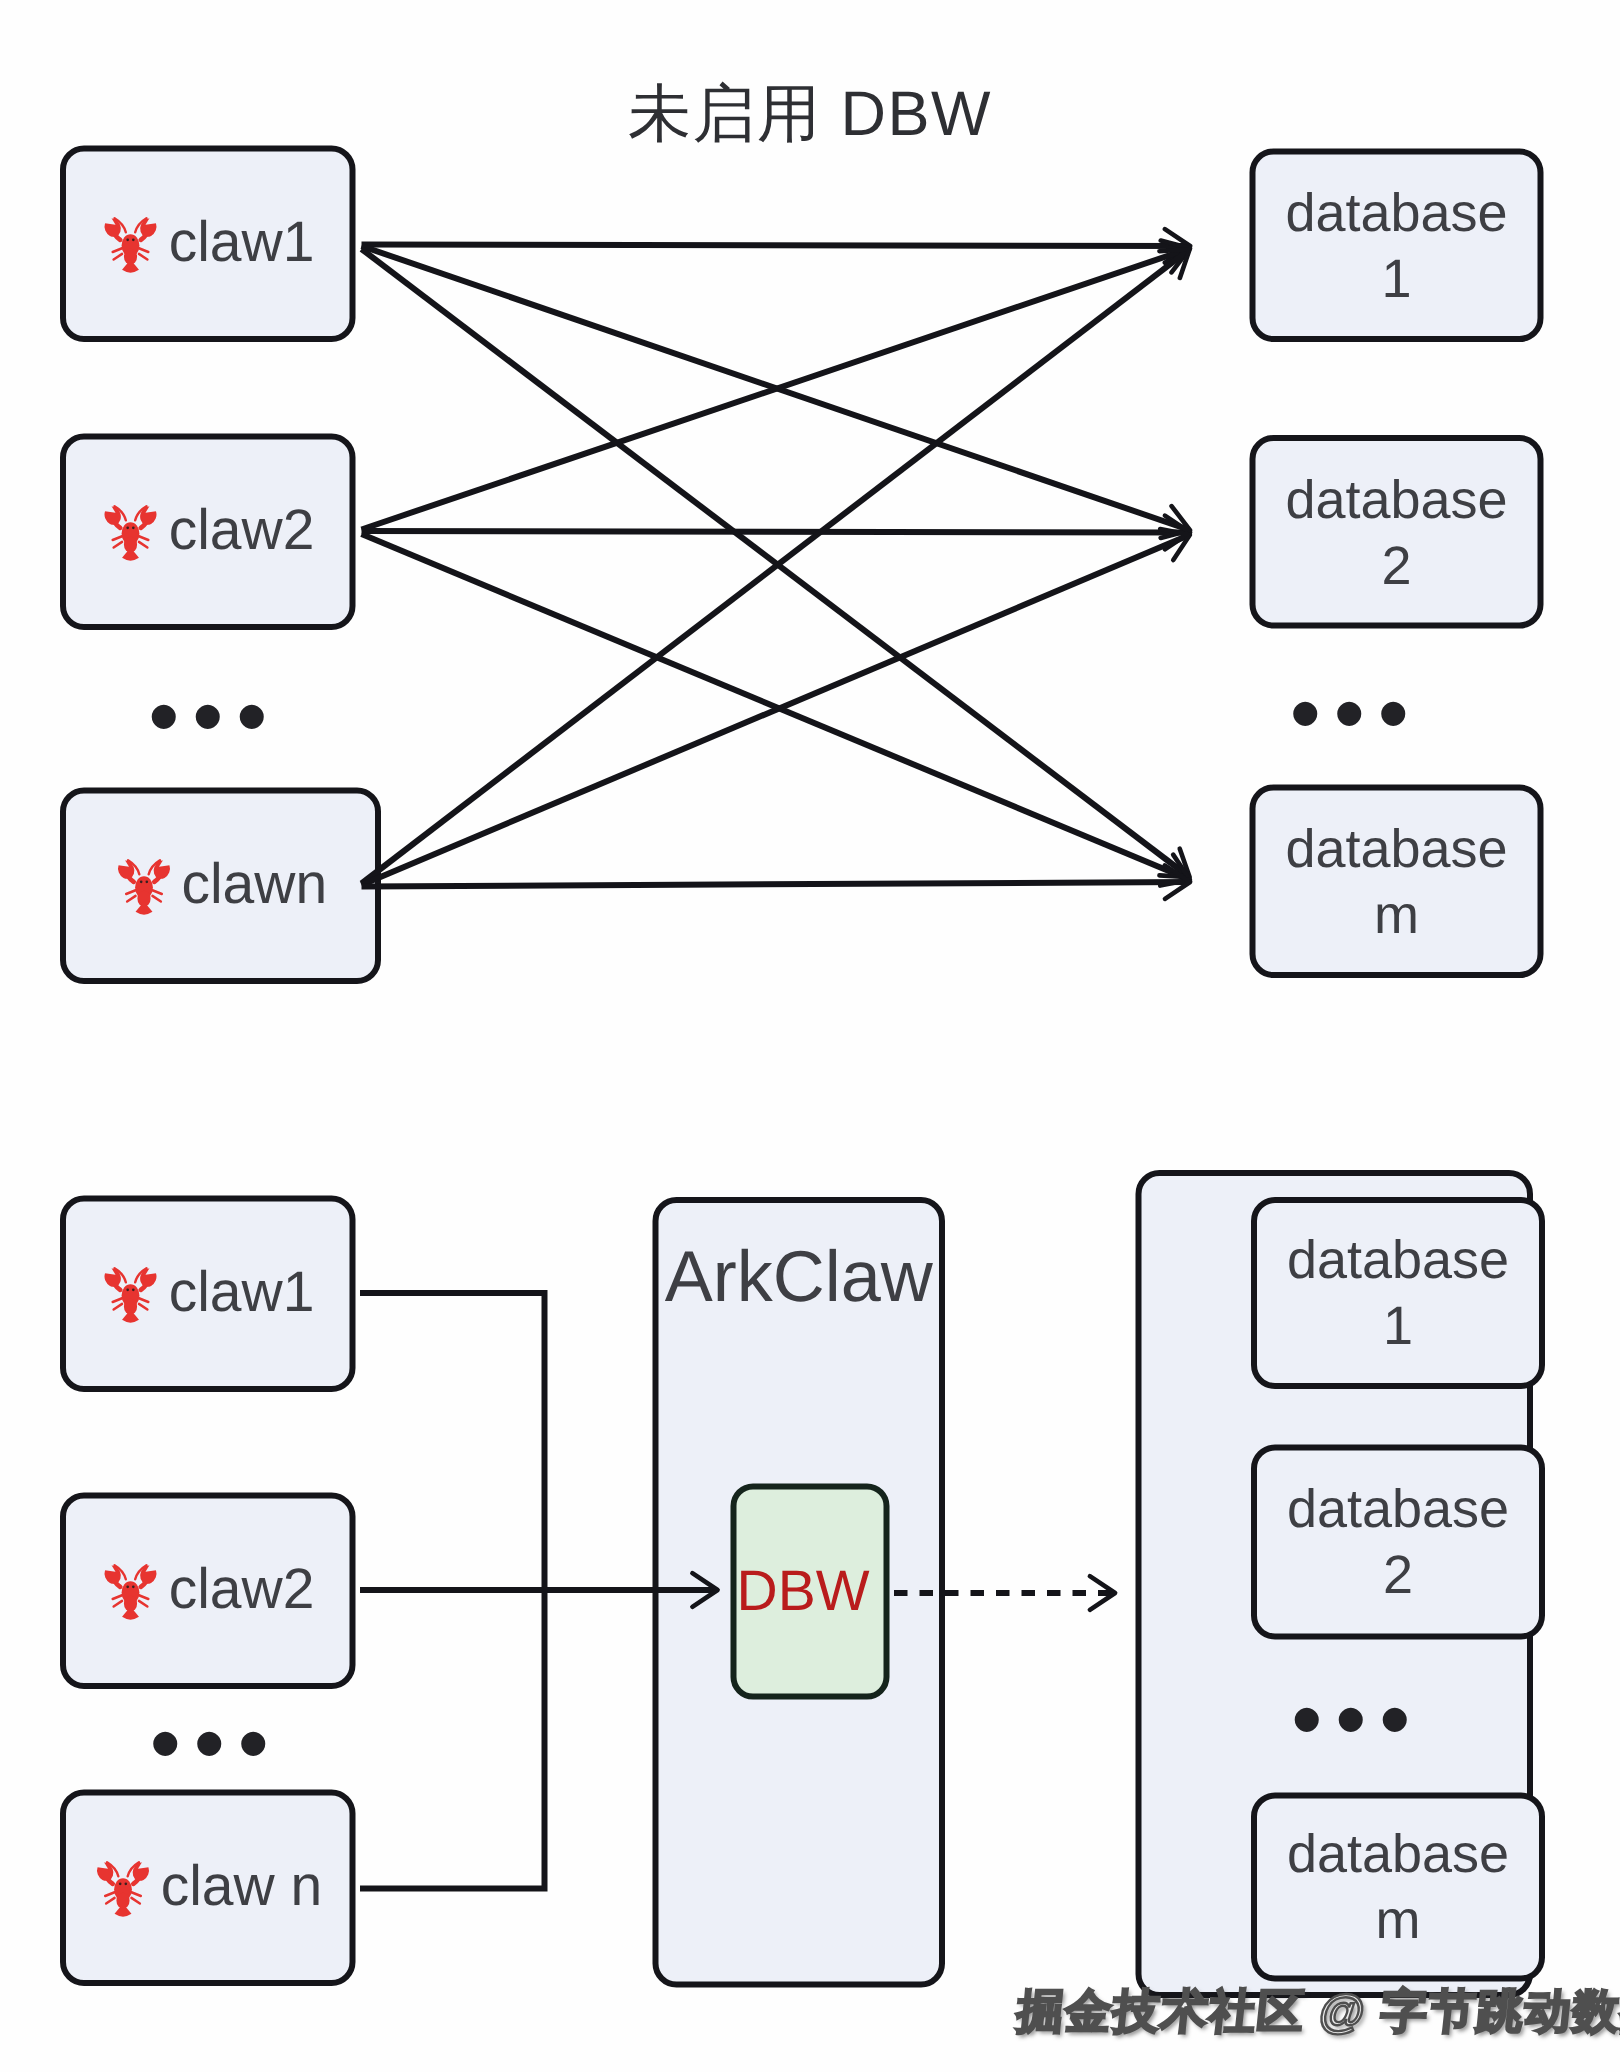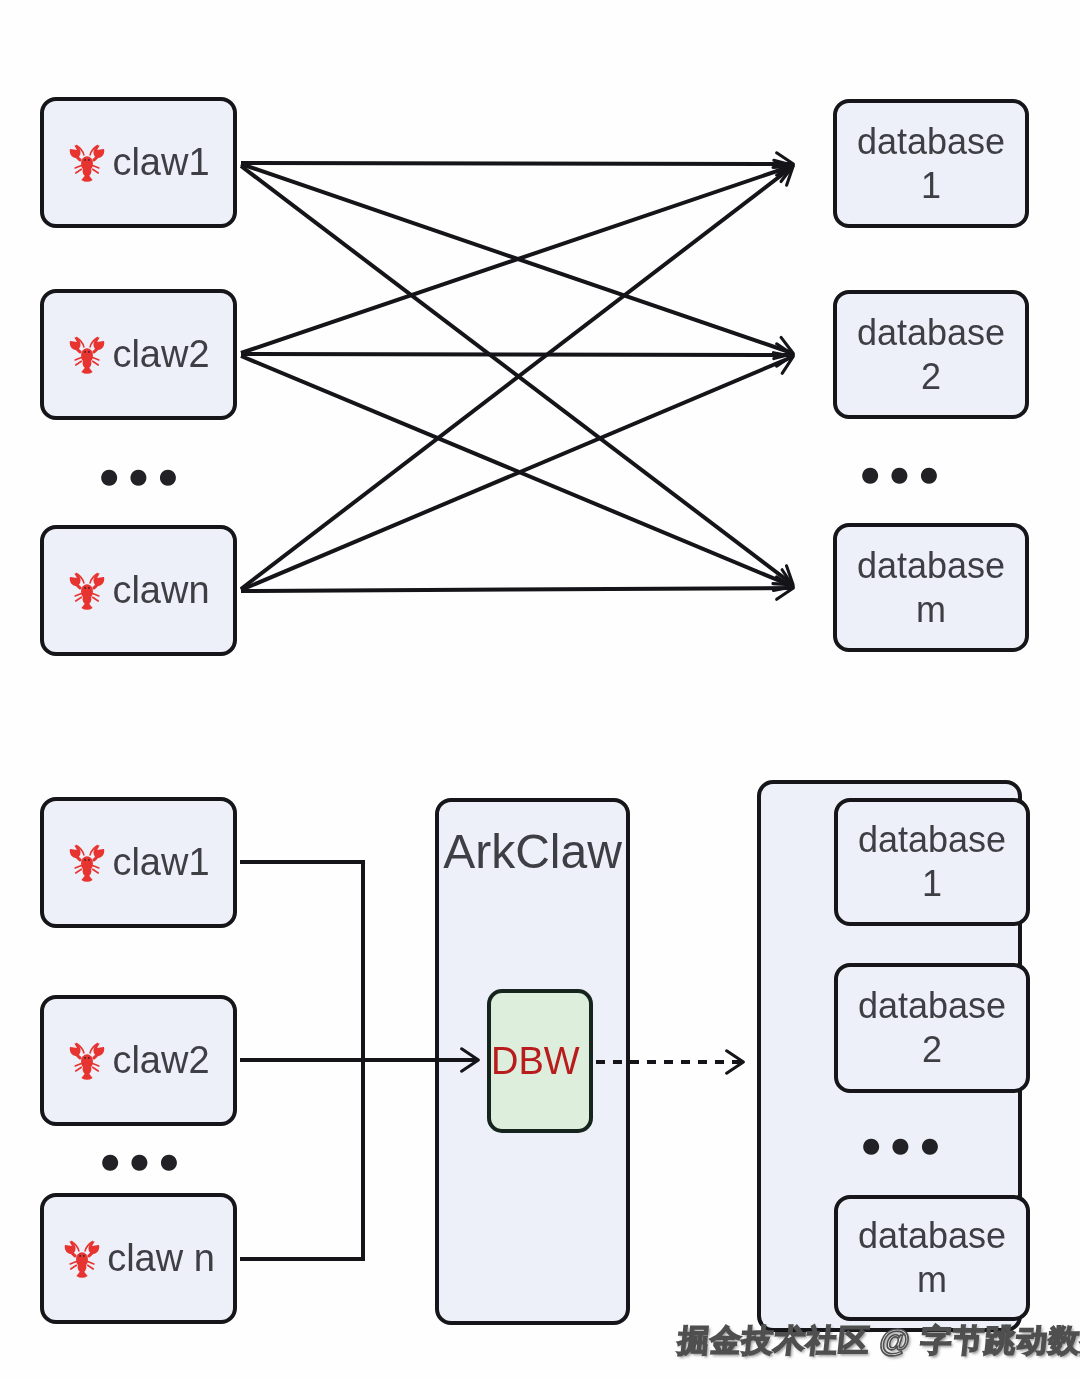--- a/index.html
+++ b/index.html
@@ -45,20 +45,21 @@
     color:#ececec; -webkit-text-stroke:1.6px #4f4f4f;
     text-shadow:2px 2px 3px rgba(40,40,40,0.55);
     transform:skewX(-6deg);
   }
 </style>
 </head>
 <body>
 
 <div id="canvas">
 
+  <div class="title" style="top:48px;">未启用 DBW</div>
 
   <div class="node claw-node" style="left:40px; top:97px; width:197px; height:131px;">
     <svg class="lobster" viewBox="0 0 64 64">
       <g stroke="#e73430" stroke-linecap="round" fill="none">
         <path d="M27,19 C25,11 20,7 15,4" stroke-width="2.6"></path>
           <path d="M37,19 C39,11 44,7 49,4" stroke-width="2.6"></path>
         <path d="M21,27 Q17,24 15,21" stroke-width="5"></path>
           <path d="M43,27 Q47,24 49,21" stroke-width="5"></path>
         <path d="M23,36 L13,40 M23,42 L14,48 M41,36 L51,40 M41,42 L50,48" stroke-width="2.6"></path>
       </g>
@@ -96,21 +97,21 @@
       <path d="M10,1 L16,11 L3,9 Z" fill="#edf0f8"></path>
         <path d="M54,1 L48,11 L61,9 Z" fill="#edf0f8"></path>
       <circle cx="29" cy="27" r="1.4" fill="#3a2020"></circle>
         <circle cx="35" cy="27" r="1.4" fill="#3a2020"></circle>
     </svg>
     <span>claw2</span>
   </div>
 
   <div class="ellipsis" style="left:100px; top:464px;">●●●</div>
 
-  <div class="node claw-node" style="left:40px; top:525px; width:197px; height:131px;">
+  <div class="node claw-node" style="left:40px; top:525px; width:214px; height:131px;">
     <svg class="lobster" viewBox="0 0 64 64">
       <g stroke="#e73430" stroke-linecap="round" fill="none">
         <path d="M27,19 C25,11 20,7 15,4" stroke-width="2.6"></path>
           <path d="M37,19 C39,11 44,7 49,4" stroke-width="2.6"></path>
         <path d="M21,27 Q17,24 15,21" stroke-width="5"></path>
           <path d="M43,27 Q47,24 49,21" stroke-width="5"></path>
         <path d="M23,36 L13,40 M23,42 L14,48 M41,36 L51,40 M41,42 L50,48" stroke-width="2.6"></path>
       </g>
       <g fill="#e73430">
         <ellipse cx="13" cy="14" rx="8.5" ry="10" transform="rotate(-22 13 14)"></ellipse>

